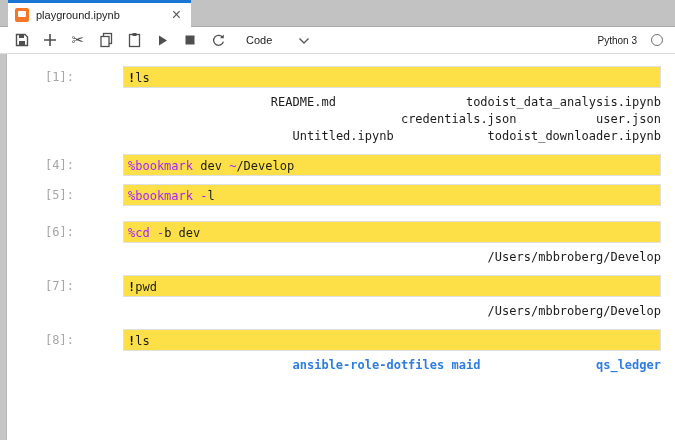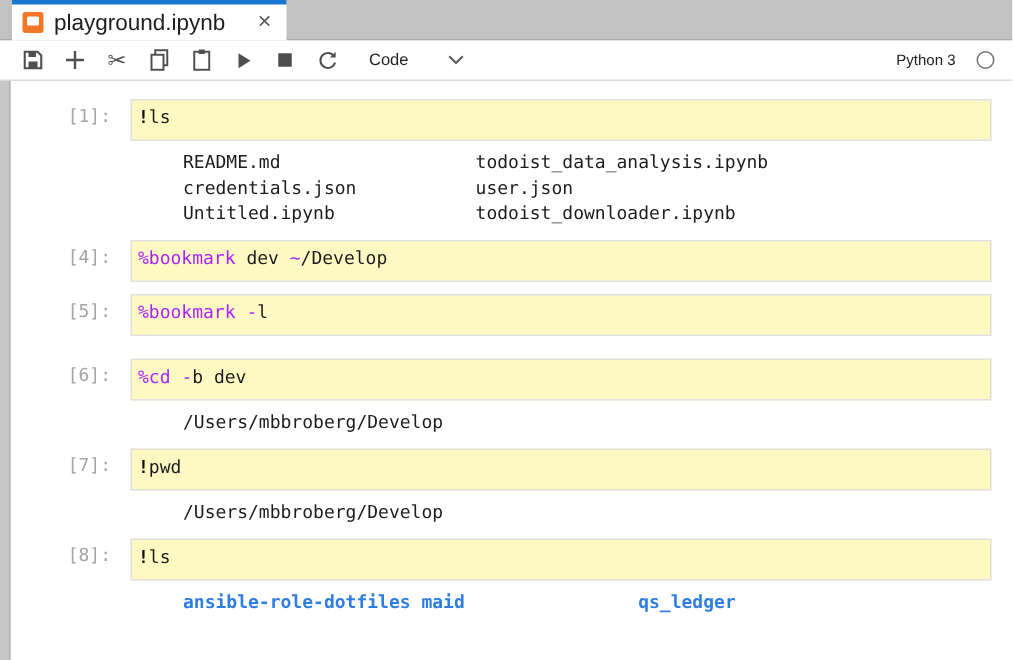--- a/index.html
+++ b/index.html
@@ -8,21 +8,21 @@
 
   
   .tabbar { height:27px; background:#c2c2c2; border-bottom:1px solid #ababab;
     display:flex; align-items:stretch; }
   .tab { margin-left:8px; width:183px; background:#fff; border-top:3px solid #1976d2;
     display:flex; align-items:center; padding:0 8px 0 7px; margin-bottom:-1px; }
   .nb-icon { width:14px; height:14px; background:#F37726; border-radius:2px;
     position:relative; flex:0 0 auto; }
   .nb-icon::after { content:""; position:absolute; left:3px; top:3px; width:8px; height:6px;
     background:#fff; border-radius:1px; }
-  .tab-title { font-size:15px; color:#1d1d1d; margin-left:7px; flex:1;
+  .tab-title { font-size:11px; color:#1d1d1d; margin-left:7px; flex:1;
     white-space:nowrap; overflow:hidden; }
   .tab-close { font-size:16px; color:#5a5a5a; line-height:14px; cursor:pointer;
     padding:0 2px; }
 
   
   .toolbar { height:27px; background:#fff; border-bottom:1px solid #dbdbdb;
     display:flex; align-items:center; padding:0 12px 0 8px; }
   .tbtn { width:28px; height:24px; display:flex; align-items:center; justify-content:center;
     color:#5a5a5a; cursor:pointer; flex:0 0 auto; }
   .tbtn svg { display:block; }
@@ -38,26 +38,26 @@
   
   .main { position:relative; height:386px; background:#fff; }
   .left-strip { position:absolute; left:0; top:0; width:7px; height:100%;
     background:#c6c6c6; border-right:1px solid #b5b5b5; }
   .cells { padding:12px 14px 0 8px; }
   .cell { margin-bottom:8px; }
   .cell-row { display:flex; align-items:flex-start; }
   .prompt { width:79px; flex:0 0 auto; text-align:right; padding-right:13px;
     font-family:"DejaVu Sans Mono", monospace; font-size:12px; line-height:22px;
     color:#a6a6a6; user-select:none; }
-  .editor { flex:1; background:#fef9c3; border:1px solid #e0e0e0; height:28px;
-    cursor:text; overflow:hidden; }
+  .editor { flex:1; background:#fde047; border:1px solid #e0e0e0; height:22px;
+    cursor:text; overflow:hidden;margin-left:36px; }
   .editor pre, .out pre { font-family:"DejaVu Sans Mono", monospace; font-size:12px;
     line-height:16px; white-space:pre; color:#1c1c1c; }
   .editor pre { padding:3px 4px 0 4px; }
-  .out { margin-left:109px; padding:6px 0 1px 5px; }
+  .out { margin-left:50px; padding:6px 0 1px 5px;text-align:right; }
   .out pre { line-height:17px; }
   .tok-p { color:#1c1c1c; }
   .tok-bang { color:#0f0f0f; font-weight:bold; }
   .tok-magic { color:#AA22FF; }
   .tok-op { color:#AA22FF; }
   .tok-dir { color:#2e7de0; font-weight:bold; }
 </style>
 </head>
 <body>
 

